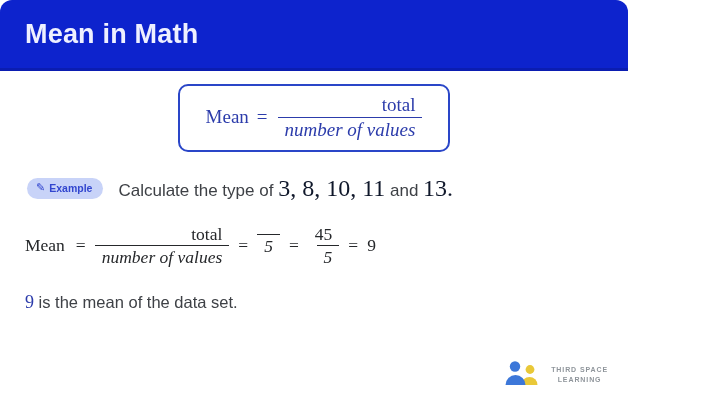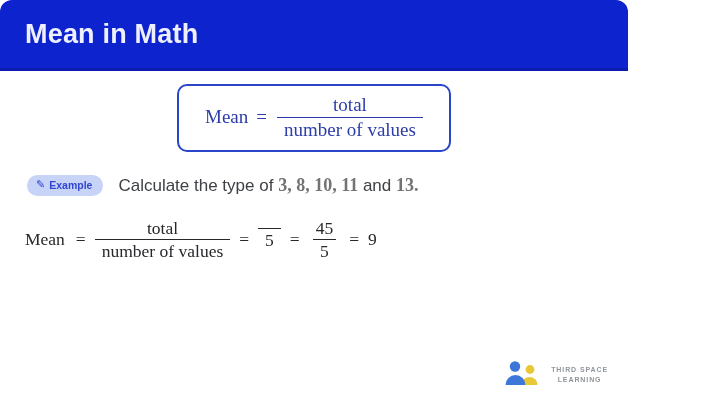--- a/index.html
+++ b/index.html
@@ -31,22 +31,22 @@
   .intro {
     margin: 15px 0 0 25px;
     width: 678px;
     font-size: 16.5px; line-height: 23.5px;
     color: #3e4146;
   }
   .intro strong { font-weight: 700; color: #35383c; }
 
   
   .serif { font-family: "Liberation Serif", "DejaVu Serif", serif; }
-  .frac { display: inline-flex; flex-direction: column; align-items: center; vertical-align: middle; line-height: 1.15; }
-  .frac .den { border-top: 1.6px solid currentColor; }
+  .frac { display: inline-flex; flex-direction: column; align-items: flex-end; vertical-align: middle; line-height: 1.15; }
+  .frac .den { border-top: 1.6px solid currentColor; font-style: italic; }
   .frac .num, .frac .den { padding: 1px 7px; white-space: nowrap; }
 
   
   .formula-box {
     margin: 13px auto 0 auto;
     width: fit-content;
     border: 2.5px solid #2a46c8;
     border-radius: 10px;
     padding: 7px 26px 8px 26px;
     display: flex; align-items: center;
@@ -66,21 +66,21 @@
     background: #c8d3f8;
     color: #3246cf;
     border-radius: 12px;
     padding: 4px 11px 5px 9px;
     font-size: 10.5px; font-weight: 700;
     display: inline-flex; align-items: center; gap: 4px;
     white-space: nowrap;
   }
   .badge .pencil { font-size: 11px; line-height: 1; }
   .prompt { font-size: 17px; color: #3e4146; }
-  .prompt .serif { font-size: 18px; color: #737373; font-weight: bold; }
+  .prompt .serif { font-size: 24px; color: #0f172a; }
 
   
   .equation {
     margin: 21px 0 0 25px;
     display: flex; align-items: center;
     font-family: "Liberation Serif", "DejaVu Serif", serif;
     font-size: 17.5px; color: #26282b;
   }
   .equation .eq { margin: 0 9px; }
   .equation .lhs { margin-right: 2px; }
@@ -146,20 +146,21 @@
     </span>
     <span class="eq">=</span>
     <span class="frac">
       <span class="num">45</span>
       <span class="den">5</span>
     </span>
     <span class="eq">=</span>
     <span>9</span>
   </div>
 
+  <p class="conclusion"><span class="highlight">9</span><span> is the mean of the data set.</span></p>
 
   <div class="logo">
     <svg width="40" height="30" viewBox="0 0 40 30" aria-hidden="true">
       <circle cx="25" cy="9.5" r="4.4" fill="#e9c838"></circle>
       <path d="M16.5 25 a8 8 0 0 1 16 0 Z" fill="#e9c838"></path>
       <circle cx="10" cy="6.5" r="5.2" fill="#3c77d9"></circle>
       <path d="M0.5 25 a10 10 0 0 1 20 0 Z" fill="#3c77d9"></path>
     </svg>
     <div class="logo-text">
       <span>THIRD SPACE</span>

